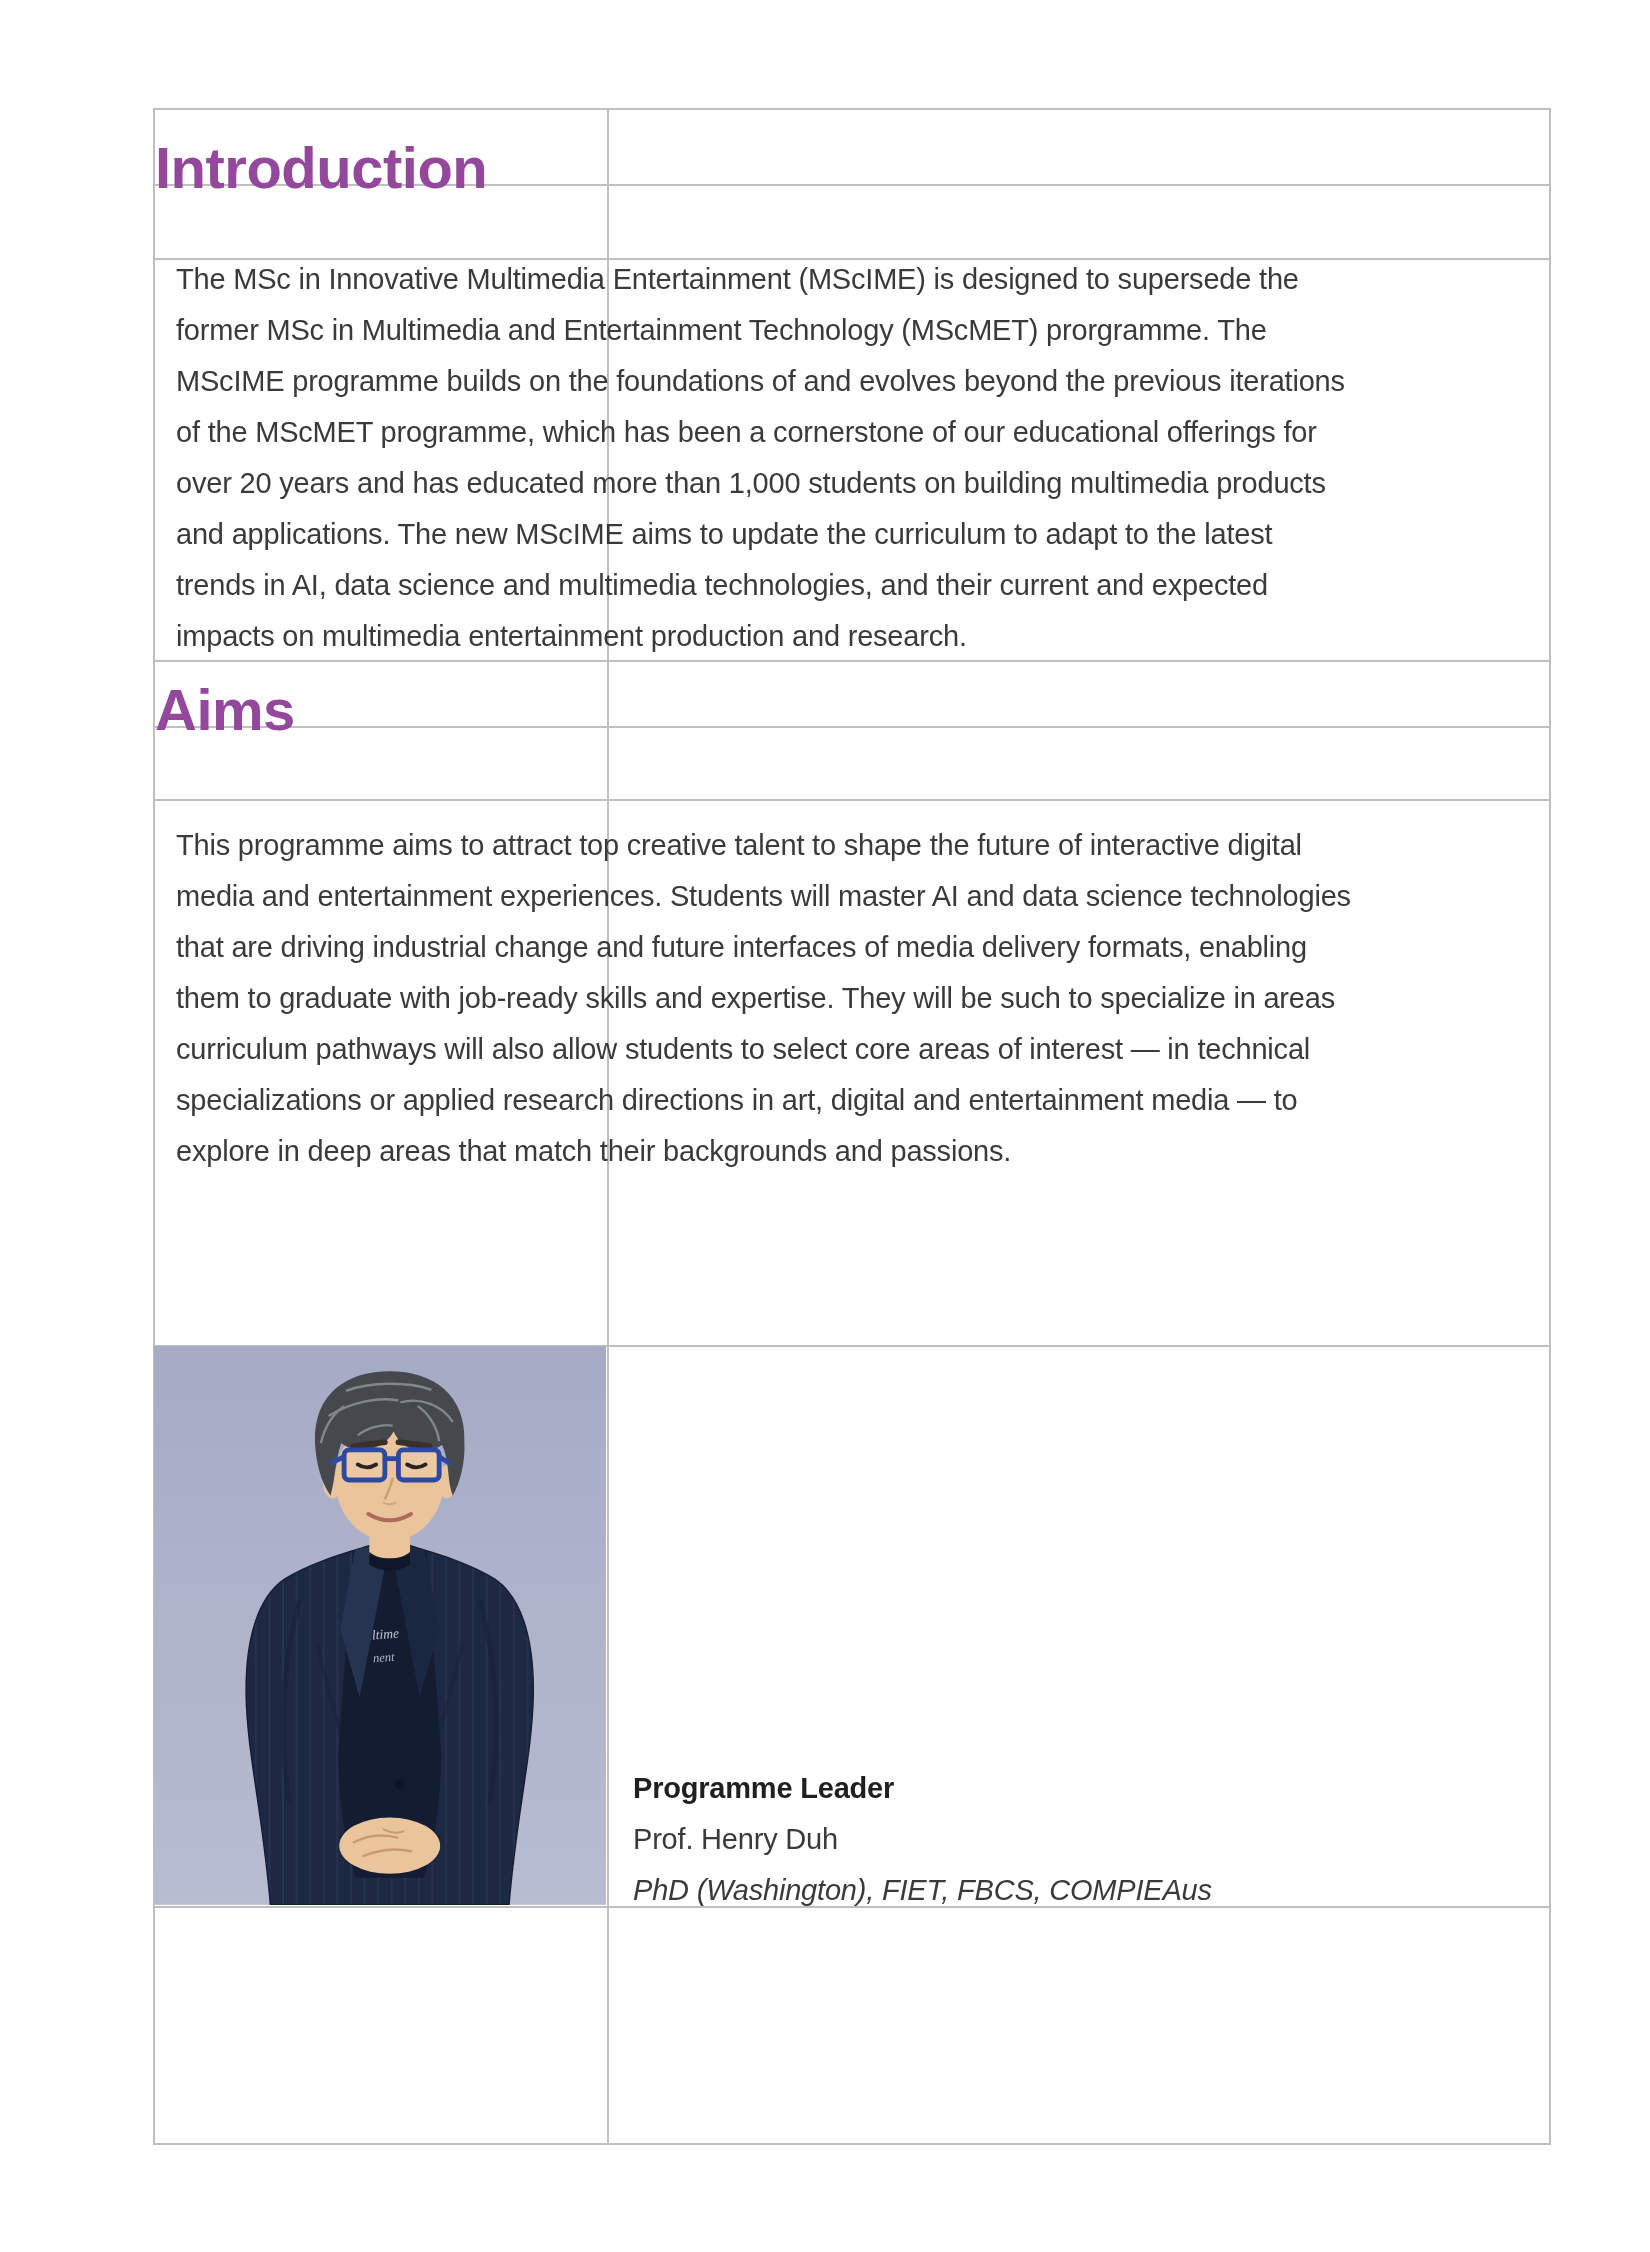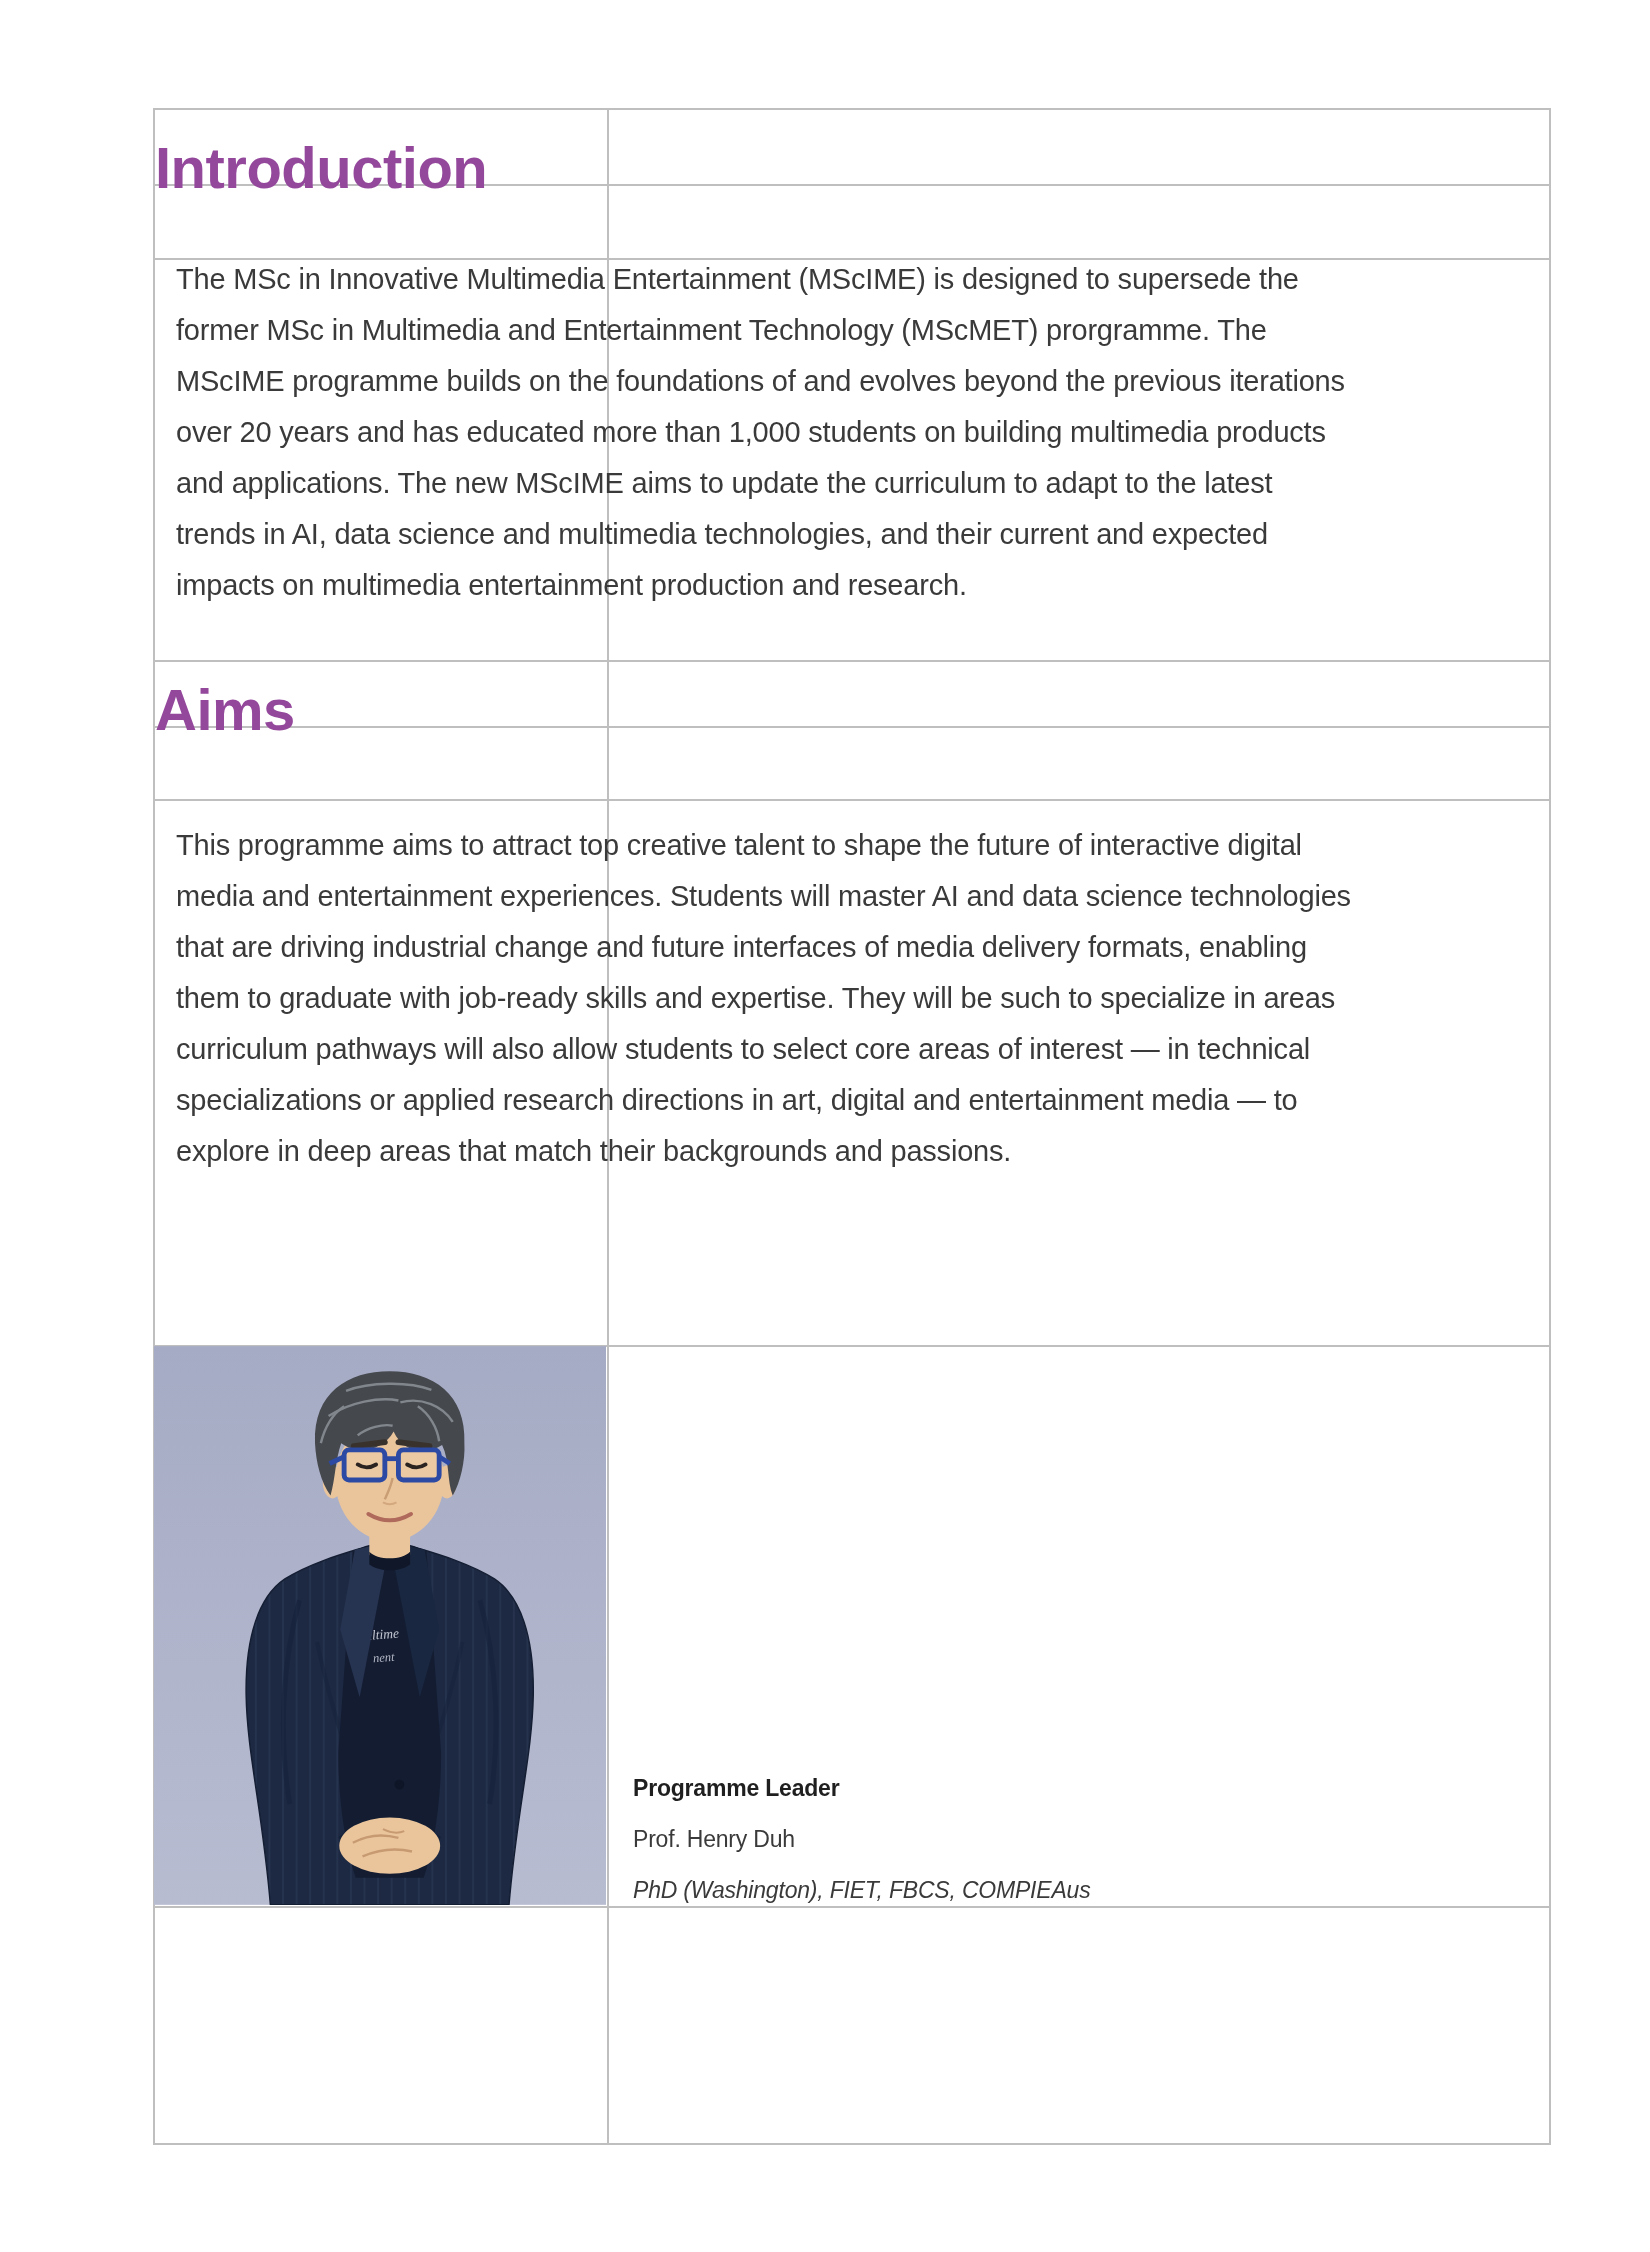--- a/index.html
+++ b/index.html
@@ -20,21 +20,21 @@
   }
   .para{
     position:absolute;left:156px;
     font-size:29px;line-height:51px;
     color:var(--body-text,#3a3a3a);
     letter-spacing:-0.2px;
   }
   .para .tline{white-space:nowrap;height:51px;margin-left:20px;}
   .leader-block{
     position:absolute;left:633px;top:1763px;
-    font-size:23px;line-height:51px;
+    font-size:29px;line-height:51px;
     color:var(--body-text,#3a3a3a);
     letter-spacing:-0.2px;
   }
   .leader-block .lb-title{font-weight:bold;color:#1f1f1f;white-space:nowrap;}
   .leader-block .lb-name{white-space:nowrap;}
   .leader-block .lb-cred{font-style:italic;white-space:nowrap;}
   #photo{position:absolute;left:154px;top:1346px;width:452px;height:559px;}
 </style>
 </head>
 <body>
@@ -56,20 +56,21 @@
     <div class="hline" style="top:1906px"></div>
     <div class="hline" style="top:2143px"></div>
   </div>
 
   <div class="heading" style="top:143px">Introduction</div>
 
   <div class="para" style="top:254px">
       <div class="tline">The MSc in Innovative Multimedia Entertainment (MScIME) is designed to supersede the</div>
       <div class="tline">former MSc in Multimedia and Entertainment Technology (MScMET) prorgramme. The</div>
       <div class="tline">MScIME programme builds on the foundations of and evolves beyond the previous iterations</div>
+      <div class="tline">of the MScMET programme, which has been a cornerstone of our educational offerings for</div>
       <div class="tline">over 20 years and has educated more than 1,000 students on building multimedia products</div>
       <div class="tline">and applications. The new MScIME aims to update the curriculum to adapt to the latest</div>
       <div class="tline">trends in AI, data science and multimedia technologies, and their current and expected</div>
       <div class="tline">impacts on multimedia entertainment production and research.</div>
     </div>
 
   <div class="heading" style="top:685px">Aims</div>
 
   <div class="para" style="top:820px">
       <div class="tline">This programme aims to attract top creative talent to shape the future of interactive digital</div>

